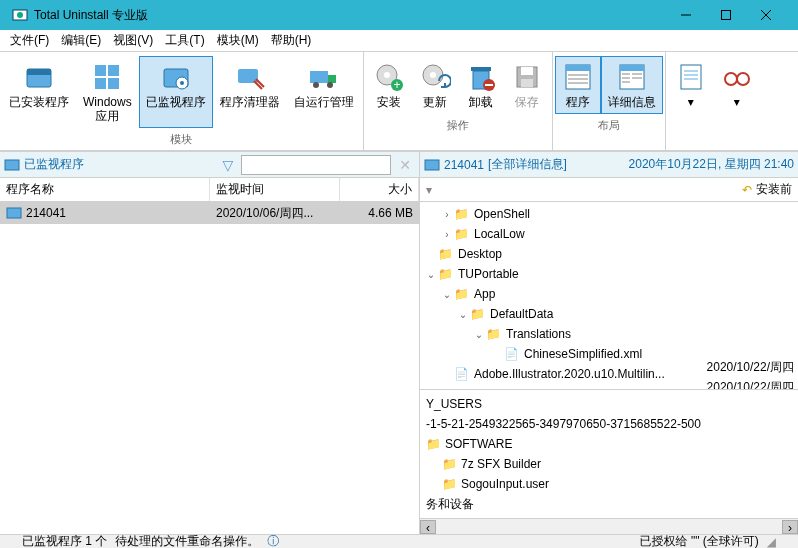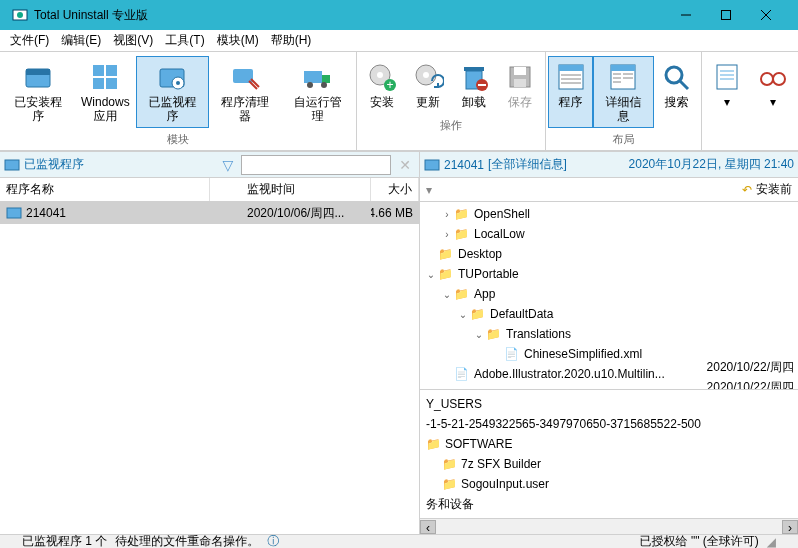--- a/index.html
+++ b/index.html
@@ -42,21 +42,21 @@
 .pane-header .info-ts { color:#0d6aa8; }
 
 
 .list-header { height: 24px; background: #fff; border-bottom: 1px solid #d0d0d0; display: flex; align-items: flex-start; }
 .list-header .col { padding: 0 6px; border-right: 1px solid #e0e0e0; height:100%; display:flex; align-items:center; }
 .list-body { flex:1; overflow:auto; background:#fff; }
 .list-row { display: flex; align-items: center; height: 22px; }
 .list-row.selected { background: #d0d0d0; }
 .list-row .cell { padding: 0 6px; overflow:hidden; text-overflow:ellipsis; white-space:nowrap; display:flex; align-items:center; gap:4px; }
 .col-name { width: 210px; }
-.col-time { width: 130px; margin-left: 31px; }
+.col-time { width: 130px; }
 .col-size { flex:1; text-align:right; justify-content:flex-end; }
 
 
 .right-toolbar { height:24px; border-bottom:1px solid #d0d0d0; display:flex; align-items:center; padding:0 6px; }
 .right-toolbar .spacer { flex:1; }
 .right-toolbar .undo { display:flex; align-items:center; gap:4px; }
 .tree { flex:1; overflow:auto; padding: 2px 4px; background:#fff; }
 .tree-row { display:flex; align-items:center; height:20px; white-space:nowrap; }
 .tree-row .exp { width:14px; text-align:center; color:#666; font-size:10px; }
 .tree-row .ticon { width:16px; height:16px; display:flex; align-items:center; justify-content:center; margin-right:4px; }
@@ -244,29 +244,20 @@
               <rect x="4" y="4" width="24" height="6" fill="#5dade2"></rect>
               <line x1="6" y1="13" x2="14" y2="13" stroke="#888"></line>
               <line x1="16" y1="13" x2="26" y2="13" stroke="#888"></line>
               <line x1="6" y1="17" x2="14" y2="17" stroke="#888"></line>
               <line x1="16" y1="17" x2="26" y2="17" stroke="#888"></line>
               <line x1="6" y1="21" x2="14" y2="21" stroke="#888"></line>
             </svg>
           </span>
         <span class="label">详细信息</span>
       </div>
-      <div class="ribbon-btn small">
-        <span class="icon">
-            <svg width="32" height="32">
-              <circle cx="14" cy="14" r="8" fill="none" stroke="#2874a6" stroke-width="3"></circle>
-              <line x1="20" y1="20" x2="28" y2="28" stroke="#2874a6" stroke-width="3"></line>
-            </svg>
-          </span>
-        <span class="label">搜索</span>
-      </div>
     </div>
     <div class="ribbon-group-label">布局</div>
   </div>
 
   <div class="ribbon-group" style="border-right:none;">
     <div class="ribbon-btns">
       <div class="ribbon-btn small">
         <span class="icon">
             <svg width="32" height="32">
               <rect x="6" y="4" width="20" height="24" fill="#fff" stroke="#2874a6"></rect>

